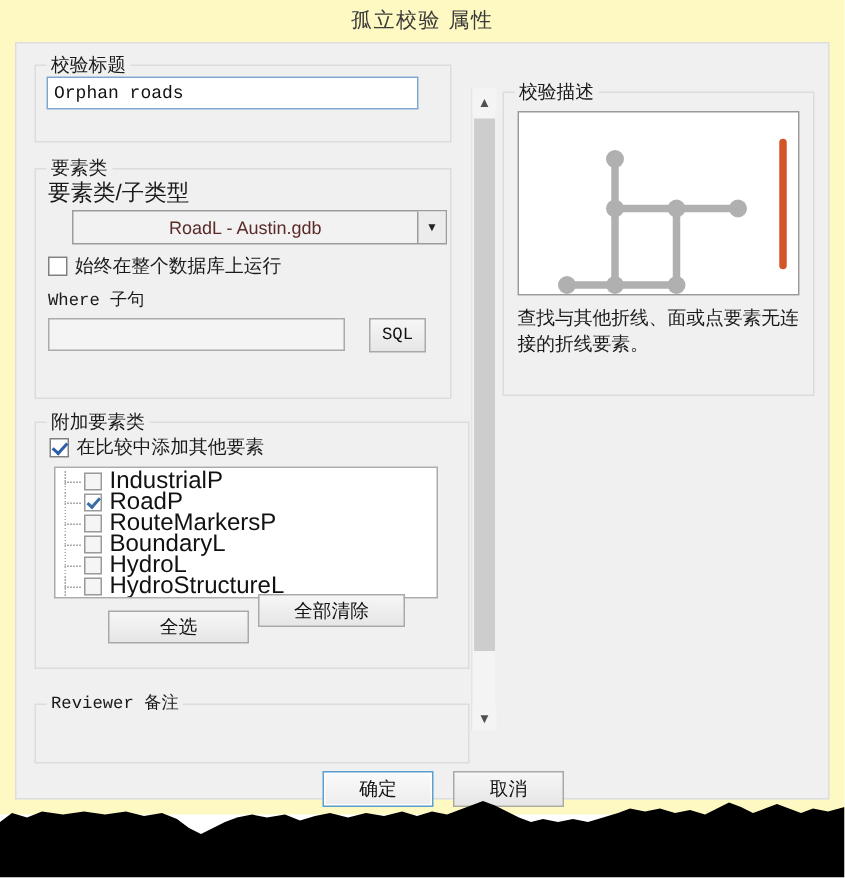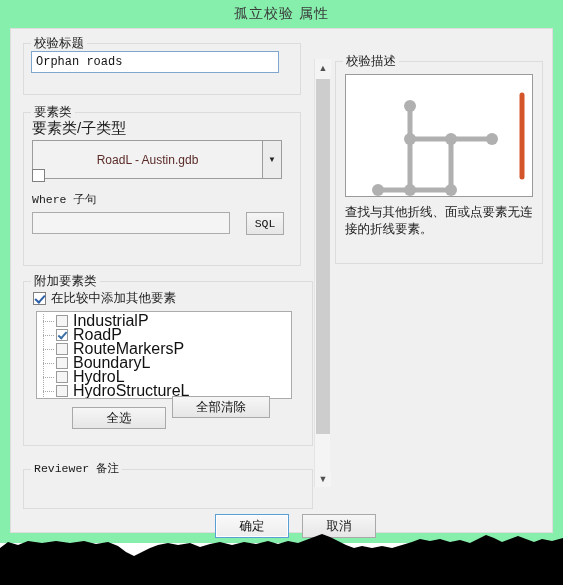--- a/index.html
+++ b/index.html
@@ -8,21 +8,21 @@
   }
   body {
     width: 563px; height: 585px;
     overflow: hidden;
     font-family: "Liberation Sans", sans-serif;
   }
   .window {
     position: absolute;
     left: 0; top: 0;
     width: 563px; height: 543px;
-    background: #86efac;
+    background: #fef9c3;
     box-sizing: border-box;
   }
   .titlebar {
     position: absolute;
     left: 0; top: 0; right: 0;
     height: 28px;
     display: flex;
     align-items: center;
     justify-content: center;
     color: #3a3a3a;
@@ -77,25 +77,26 @@
   .sub-label {
     position: absolute;
     font-size: 15px;
     color: #1a1a1a;
     white-space: nowrap;
   }
   #fc-sublabel { left: 8px; top: 6px; }
   .combo {
     position: absolute;
     box-sizing: border-box;
-    height: 39px;
+    height: 23px;
     background: #F2F2F2;
     border: 1px solid #9C9C9C;
     display: flex;
     align-items: center;
+    margin-left: 16px;
   }
   #fc-combo { left: 8px; top: 27px; width: 250px; }
   .combo .combo-text {
     flex: 1;
     text-align: center;
     font-size: 12px;
     color: #5a2b28;
     font-family: "Liberation Sans", sans-serif;
   }
   .combo .combo-arrow {
@@ -315,20 +316,21 @@
 
         <span class="sub-label" id="fc-sublabel">要素类/子类型</span>
 
         <div class="combo" id="fc-combo">
           <span class="combo-text">RoadL -  Austin.gdb</span>
           <span class="combo-arrow">▼</span>
         </div>
 
         <div class="cbrow" id="fc-everywhere">
           <span class="cbox"></span>
+          <span>始终在整个数据库上运行</span>
         </div>
 
         <span class="sub-label" id="where-label">Where 子句</span>
 
         <input class="text-input" id="where-input" type="text" value="" style="">
 
         <div class="btn" id="sql-btn">SQL</div>
       </div>
 
       <div class="group" id="g-addl">

